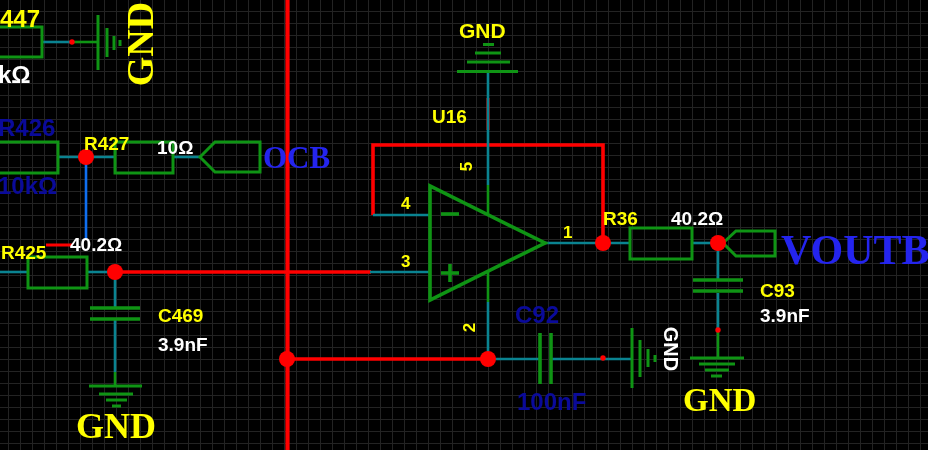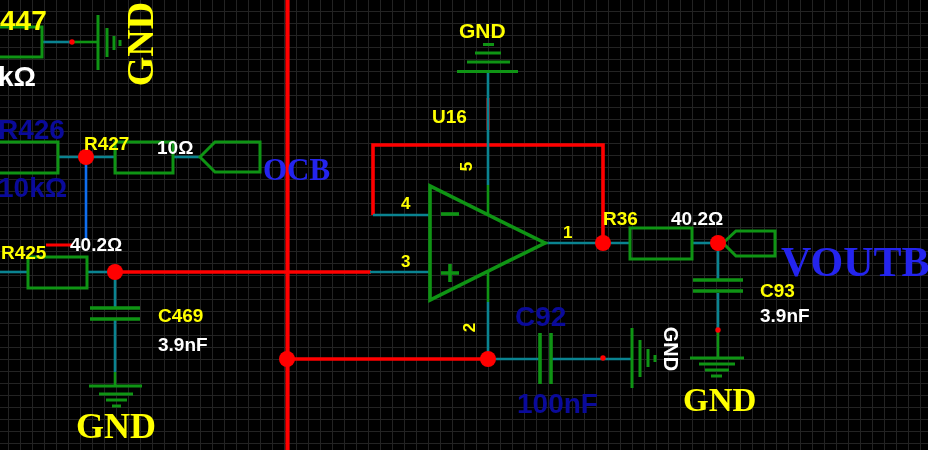--- a/index.html
+++ b/index.html
@@ -18,27 +18,27 @@
   .w-blue{stroke:var(--wire-blue);stroke-width:2.6;fill:none;}
   .w-red{stroke:var(--wire-red);stroke-width:3.6;fill:none;}
   .w-red-thin{stroke:var(--wire-red);stroke-width:3;fill:none;}
   .w-red-thick{stroke:var(--wire-red);stroke-width:4.2;fill:none;}
   .w-green{stroke:var(--symbol-green);stroke-width:2.6;fill:none;}
   .sym{stroke:var(--symbol-green);stroke-width:3;fill:none;}
   .sym-thick{stroke:var(--symbol-green);stroke-width:3.6;fill:none;}
   .dot{fill:var(--wire-red);}
   .txt{position:absolute;white-space:nowrap;line-height:1;font-weight:bold;}
   .lbl{font-size:19px;}
-  .lbl-lg{font-size:28px;}
+  .lbl-lg{font-size:24px;}
   .pin{font-size:17px;color:var(--label-yellow);}
   .flag{font-family:"Liberation Serif", serif;font-weight:bold;}
   .yellow{color:var(--label-yellow);}
   .white{color:var(--label-white);}
   .navy{color:var(--label-navy);}
-  .netblue{color:var(--net-blue);margin-top:12px;}
+  .netblue{color:var(--net-blue);}
   .rot-ccw{transform:rotate(-90deg);transform-origin:center;}
   .rot-cw{transform:rotate(90deg);transform-origin:center;}
 </style>
 </head>
 <body>
 
 <div id="canvas">
 
   <svg width="928" height="450" viewBox="0 0 928 450">
 

